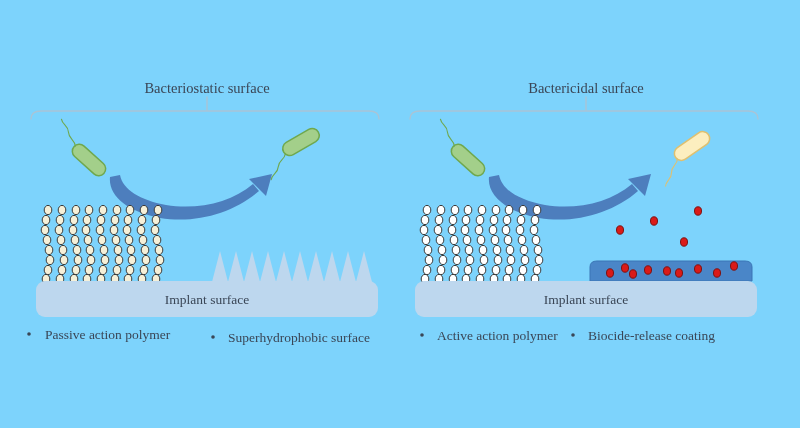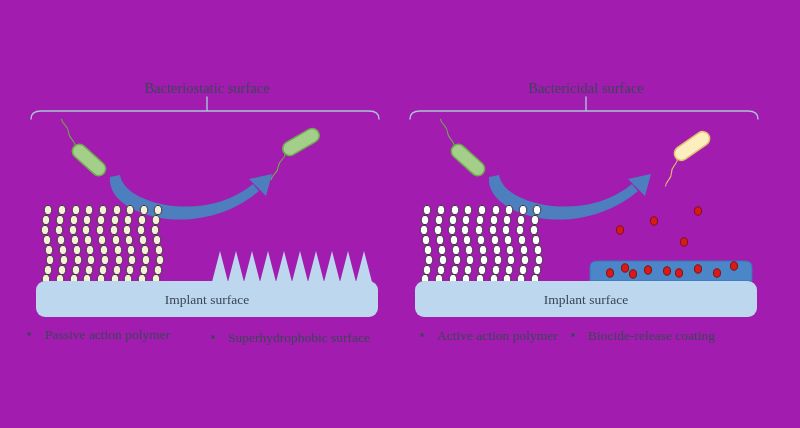--- a/index.html
+++ b/index.html
@@ -1,16 +1,16 @@
 <!DOCTYPE html>
 <html><head>
 <meta charset="utf-8">
 <style>
   html,body{margin:0;padding:0;background:#ffffff;}
-  #stage{position:relative;width:800px;height:428px;background:#a21caf;overflow:hidden;
+  #stage{position:relative;width:800px;height:428px;background:#7dd3fc;overflow:hidden;
          font-family:"Liberation Serif","DejaVu Serif",serif;}
   svg{position:absolute;left:0;top:0;}
   .title-text{font-family:"Liberation Serif","DejaVu Serif",serif;font-size:14.5px;fill:#3a4656;}
   .implant-text{font-family:"Liberation Serif","DejaVu Serif",serif;font-size:13.5px;fill:#3a4656;}
   .legend-text{font-family:"Liberation Serif","DejaVu Serif",serif;font-size:13.5px;fill:#3a4656;}
 </style>
 </head>
 <body>
 
 <div id="stage">

